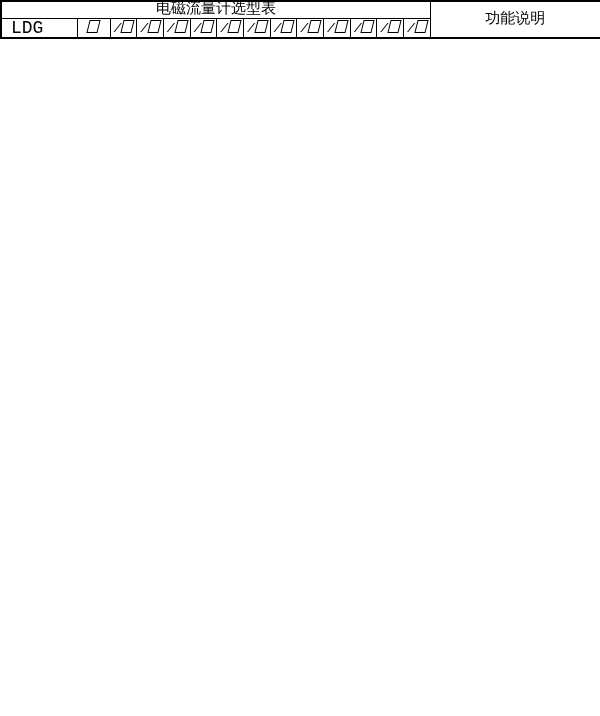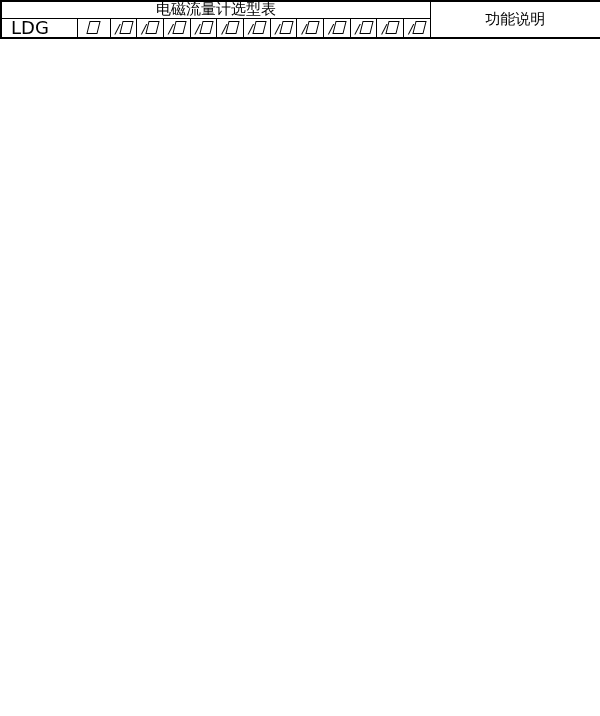--- a/index.html
+++ b/index.html
@@ -1,18 +1,18 @@
 <!DOCTYPE html>
 <html><head>
 <meta charset="utf-8">
 <style>
   html,body{margin:0;padding:0;background:#fff;}
   body{width:600px;font-family:"DejaVu Sans",sans-serif;color:#000;}
   table{width:600px;height:679px;border-collapse:collapse;table-layout:fixed;
-        border:2px solid #000;background:#fff;}
+        border:2px solid #000;background:#fff;font-family:Liberation Mono, monospace;}
   td{padding:0;margin:0;overflow:hidden;white-space:nowrap;vertical-align:middle;
      font-size:13px;line-height:1;}
   
   td.title{border-bottom:1px solid #000;border-right:1px solid #000;
            text-align:center;font-size:15px;}
   td.fnhead{text-align:center;font-size:15px;border-left:1px solid #000;}
   td.ldg{border-right:1px solid #000;padding-left:9px;font-size:18px;}
   td.slot{border-right:1px solid #000;text-align:center;}
   thead tr{height:17px;}
   

